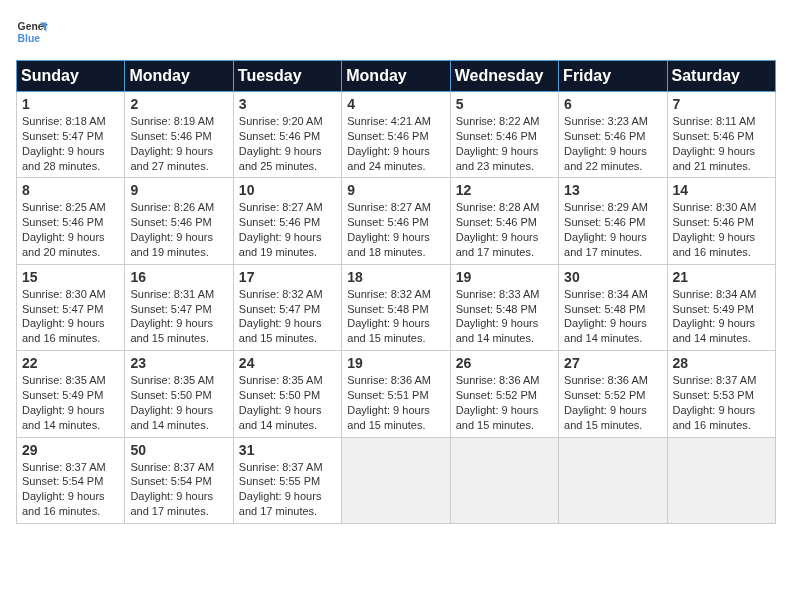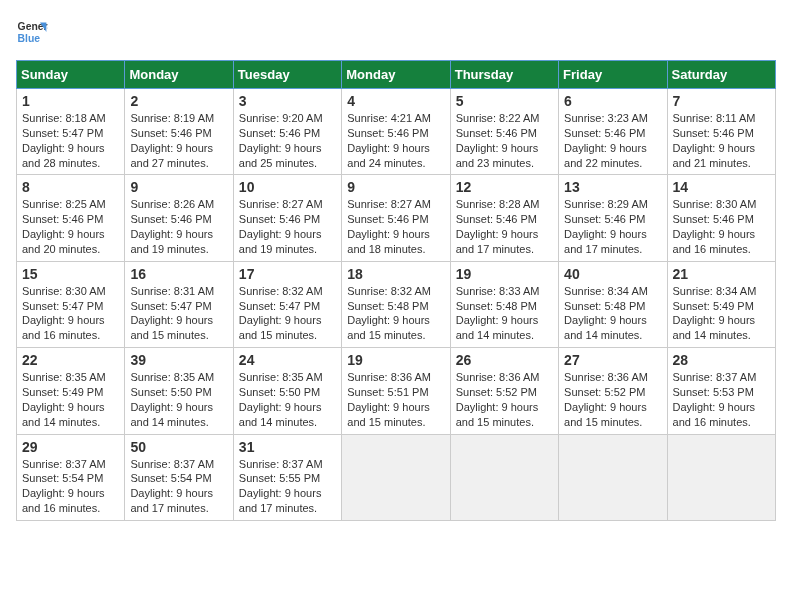--- a/index.html
+++ b/index.html
@@ -36,23 +36,23 @@
     .calendar-subtitle {
       font-size: 16px;
       color: #555;
     }
     table {
       width: 100%;
       border-collapse: collapse;
       table-layout: fixed;
     }
     th {
-      background-color: #15803d;
+      background-color: #0f172a;
       color: #fff;
-      font-size: 13px;
+      font-size: 16px;
       font-weight: bold;
       padding: 6px 4px;
       text-align: left;
       border: 1px solid #5a9ad5;
     }
     td {
       border: 1px solid #ccc;
       vertical-align: top;
       padding: 4px 5px;
       font-size: 11px;
@@ -94,21 +94,21 @@
   </div>
 </div>
 
 <table>
   <thead>
     <tr id="header-row">
         <th>Sunday</th>
         <th>Monday</th>
         <th>Tuesday</th>
         <th>Monday</th>
-        <th>Thursday</th>
+        <th>Wednesday</th>
         <th>Friday</th>
         <th>Saturday</th>
       </tr>
   </thead>
   <tbody id="calendar-body">
       <tr>
         <td>
           <span class="day-num">1</span>
           <span class="cell-line">Sunrise: 8:18 AM</span>
           <span class="cell-line">Sunset: 5:47 PM</span>
@@ -220,41 +220,41 @@
           <span class="cell-line">Sunset: 5:48 PM</span>
           <span class="cell-line">Daylight: 9 hours and 15 minutes.</span>
         </td>
         <td>
           <span class="day-num">19</span>
           <span class="cell-line">Sunrise: 8:33 AM</span>
           <span class="cell-line">Sunset: 5:48 PM</span>
           <span class="cell-line">Daylight: 9 hours and 14 minutes.</span>
         </td>
         <td>
-          <span class="day-num">40</span>
+          <span class="day-num">30</span>
           <span class="cell-line">Sunrise: 8:34 AM</span>
           <span class="cell-line">Sunset: 5:48 PM</span>
           <span class="cell-line">Daylight: 9 hours and 14 minutes.</span>
         </td>
         <td>
           <span class="day-num">21</span>
           <span class="cell-line">Sunrise: 8:34 AM</span>
           <span class="cell-line">Sunset: 5:49 PM</span>
           <span class="cell-line">Daylight: 9 hours and 14 minutes.</span>
         </td>
       </tr>
       <tr>
         <td>
           <span class="day-num">22</span>
           <span class="cell-line">Sunrise: 8:35 AM</span>
           <span class="cell-line">Sunset: 5:49 PM</span>
           <span class="cell-line">Daylight: 9 hours and 14 minutes.</span>
         </td>
         <td>
-          <span class="day-num">39</span>
+          <span class="day-num">23</span>
           <span class="cell-line">Sunrise: 8:35 AM</span>
           <span class="cell-line">Sunset: 5:50 PM</span>
           <span class="cell-line">Daylight: 9 hours and 14 minutes.</span>
         </td>
         <td>
           <span class="day-num">24</span>
           <span class="cell-line">Sunrise: 8:35 AM</span>
           <span class="cell-line">Sunset: 5:50 PM</span>
           <span class="cell-line">Daylight: 9 hours and 14 minutes.</span>
         </td>

